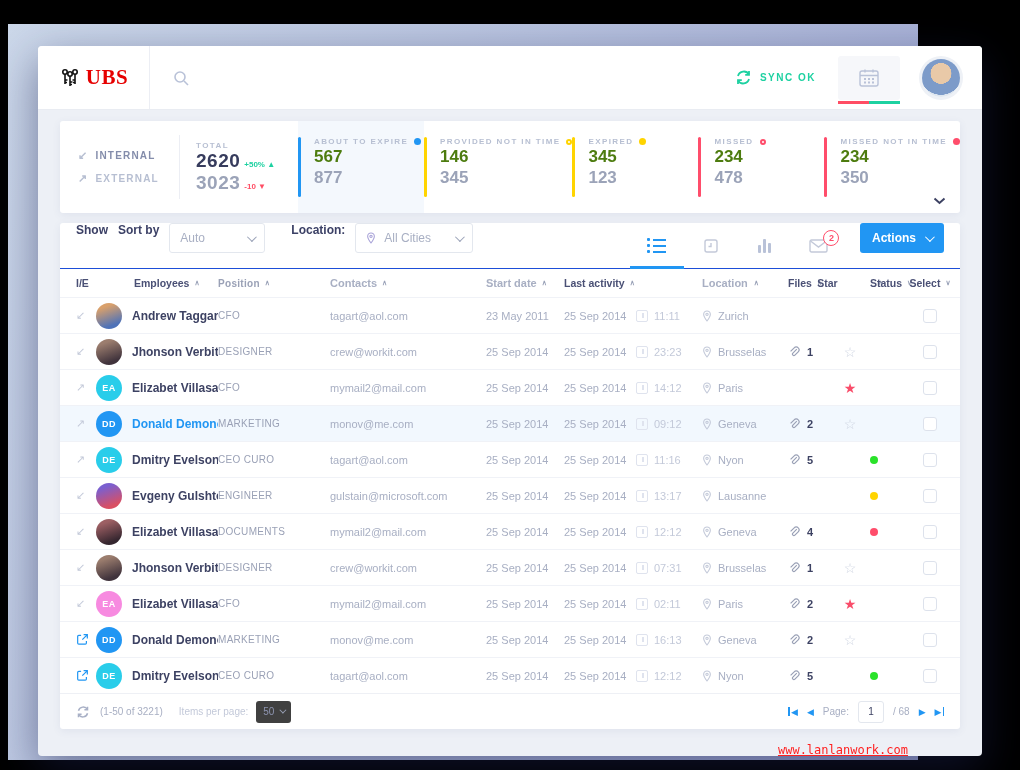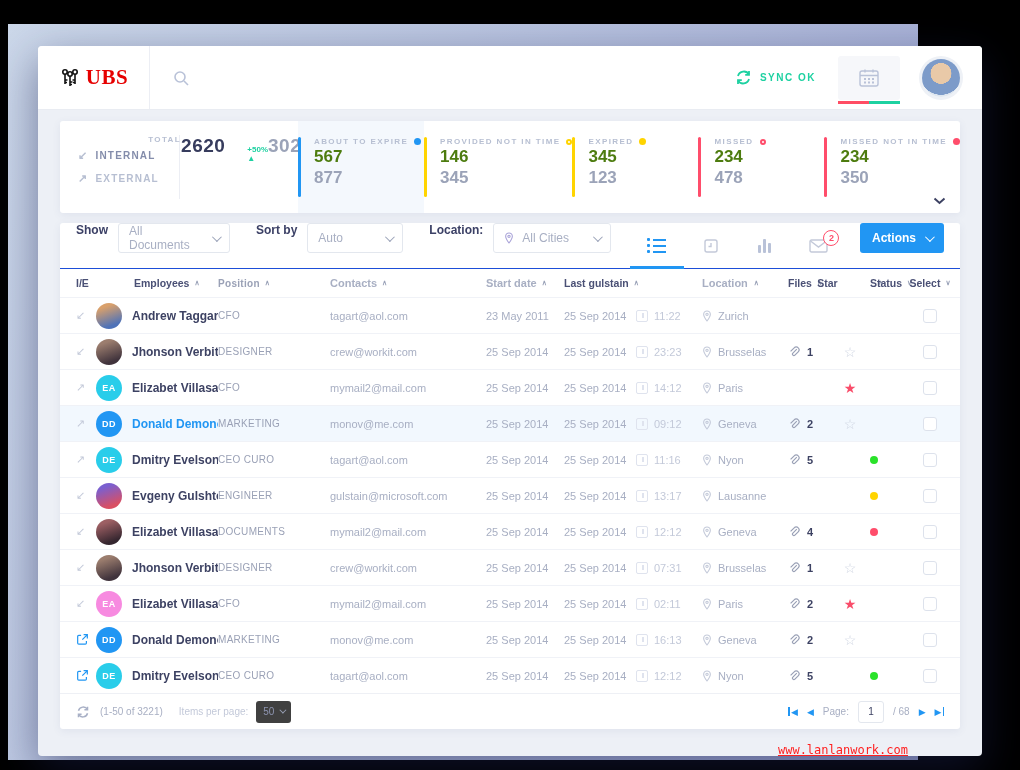--- a/index.html
+++ b/index.html
@@ -28,23 +28,23 @@
 
   
   .stats-zone { padding:11px 22px 10px; }
   .stats-card { background:#fff; border-radius:3px; height:92px; box-shadow:0 2px 8px rgba(70,80,130,.08);
                 display:flex; align-items:stretch; position:relative; padding:14px 0; }
   .io-group { width:120px; display:flex; flex-direction:column; justify-content:center; gap:10px; padding-left:18px;
               border-right:1px solid #eceef4; }
   .io-row { display:flex; align-items:center; gap:7px; font-size:10px; font-weight:bold; letter-spacing:1.2px; }
   .io-arrow { color:#b7bfd2; font-size:11px; }
   .io-int { color:#848dab; } .io-ext { color:#b7bfd2; }
-  .total-col { width:118px; padding-left:16px; display:flex; flex-direction:row; justify-content:center; }
+  .total-col { width:118px; padding-left:16px; display:flex; flex-direction:column; justify-content:center; }
   .mini-label { font-size:8px; font-weight:bold; letter-spacing:1.4px; color:#b7bfd2; }
-  .big-row { display:flex; align-items:baseline; gap:22px; }
+  .big-row { display:flex; align-items:baseline; gap:4px; }
   .big1 { font-size:19px; font-weight:bold; color:#373c5d; letter-spacing:.5px; }
   .big2 { font-size:19px; font-weight:bold; color:#9ba3b8; letter-spacing:.5px; }
   .delta-up { font-size:8px; font-weight:bold; color:#1dd1a1; }
   .delta-down { font-size:8px; font-weight:bold; color:#ff4d64; }
   .stat { flex:1; display:flex; position:relative; padding:2px 0 2px 0; }
   .stat.active { background:#f4f8fd; margin:-14px 0; padding:16px 0; }
   .stat-bar { width:3px; border-radius:2px; }
   .stat-body { padding-left:13px; display:flex; flex-direction:column; gap:1px; min-width:0; }
   .stat-top { display:flex; align-items:center; gap:6px; white-space:nowrap; }
   .stat-dot { width:7px; height:7px; border-radius:50%; flex:none; }
@@ -266,24 +266,20 @@
               <path d="M1.5 1.5 L6.5 6 L11.5 1.5"></path>
             </svg>
         </span>
       </div>
     </div>
 
     <div class="main">
 
       <div class="toolbar">
         <span class="tb-label">Show</span>
-        <div class="dd" style="width:112px">
-          <span style="flex:1">All Documents</span>
-            <span class="chev"></span>
-        </div>
         <span class="tb-label">Sort by</span>
         <div class="dd" style="width:96px">
           <span style="flex:1">Auto</span>
             <span class="chev"></span>
         </div>
         <span class="tb-label">Location:</span>
         <div class="dd" style="width:118px; margin-right:0;">
           <span class="pin" style="color:#a9a3d8">
             <svg width="10" height="12" viewBox="0 0 12 14" fill="none" stroke="currentColor" stroke-width="1.3">
                 <path d="M6 1 C3.8 1 2 2.8 2 5 c0 3 4 8 4 8 s4-5 4-8 C10 2.8 8.2 1 6 1 z"></path>
@@ -360,21 +356,21 @@
   </div>
           <div class="th c-con">
     <span>Contacts</span>
     <span class="caret">∧</span>
   </div>
           <div class="th c-start">
     <span>Start date</span>
     <span class="caret">∧</span>
   </div>
           <div class="th c-last">
-    <span>Last gulstain</span>
+    <span>Last activity</span>
     <span class="caret">∧</span>
   </div>
           <div class="th c-loc">
     <span>Location</span>
     <span class="caret">∧</span>
   </div>
           <div class="th c-files">
     <span>Files</span>
     <span class="caret">∧</span>
   </div>
@@ -401,21 +397,21 @@
     <div class="td c-emp">
       <span class="av" style="background: linear-gradient(160deg, rgb(217, 160, 107) 20%, rgb(78, 114, 184) 80%);"></span>
       <span class="nm">Andrew Taggart</span>
     </div>
     <div class="td c-pos">CFO</div>
     <div class="td c-con">tagart@aol.com</div>
     <div class="td c-start">23 May 2011</div>
     <div class="td c-last">
       <span class="ldate">25 Sep 2014</span>
       <span class="ticon"></span>
-      <span class="ltime">11:22</span>
+      <span class="ltime">11:11</span>
     </div>
     <div class="td c-loc">
       <span class="pin">
         <svg width="10" height="12" viewBox="0 0 12 14" fill="none" stroke="currentColor" stroke-width="1.3">
                   <path d="M6 1 C3.8 1 2 2.8 2 5 c0 3 4 8 4 8 s4-5 4-8 C10 2.8 8.2 1 6 1 z"></path>
                   <circle cx="6" cy="5" r="1.4"></circle>
                 </svg>
       </span>
       <span>Zurich</span>
     </div>

